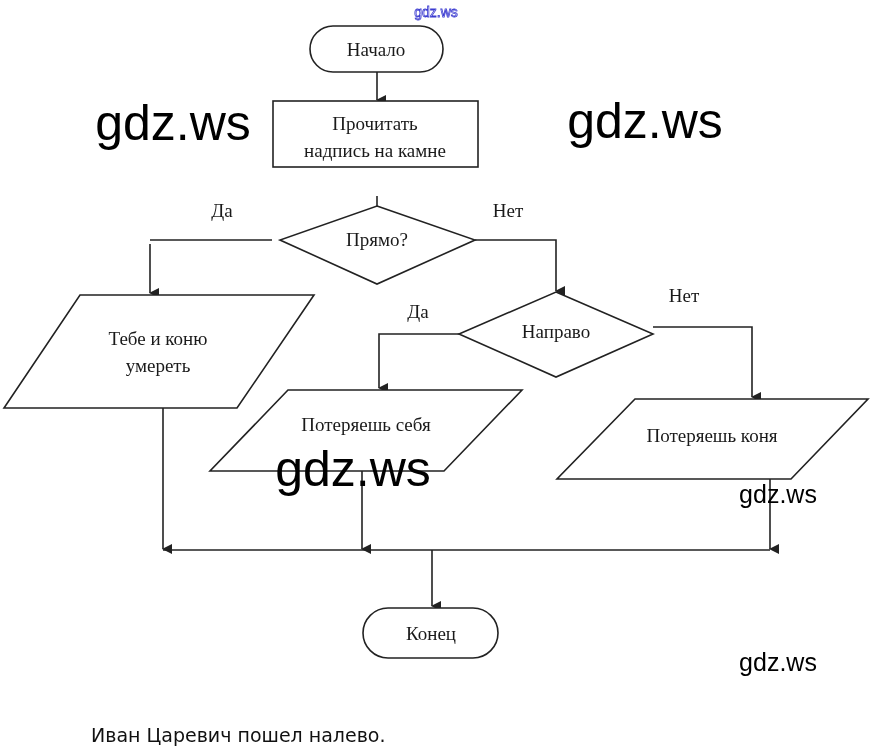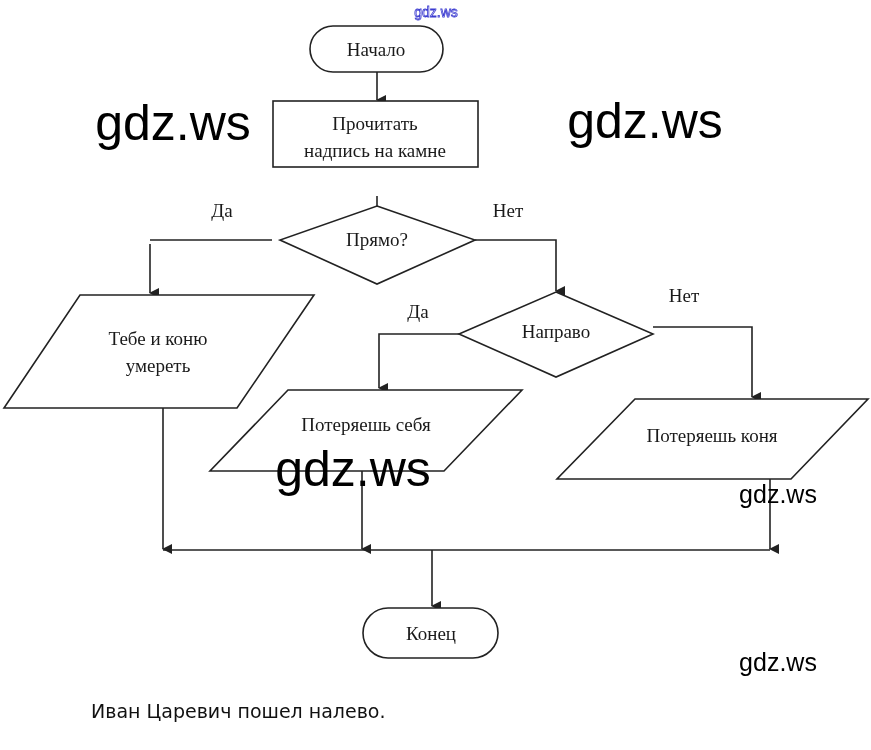--- a/index.html
+++ b/index.html
@@ -5,21 +5,21 @@
     html, body { margin: 0; padding: 0; background: #ffffff; }
     body { width: 871px; height: 750px; position: relative; overflow: hidden; }
     #canvas { position: absolute; left: 0; top: 0; }
     .node-text { font-family: "Liberation Serif", "DejaVu Serif", serif; font-size: 19px; fill: #1a1a1a; }
     .branch-label { font-family: "Liberation Serif", "DejaVu Serif", serif; font-size: 19px; fill: #1a1a1a; }
     .shape { fill: #ffffff; stroke: #222222; stroke-width: 1.6; }
     .edge { fill: none; stroke: #222222; stroke-width: 1.6; }
     .wm-big { font-family: "Liberation Sans", "DejaVu Sans", sans-serif; font-size: 50px; fill: #000000; }
     .wm-mid { font-family: "Liberation Sans", "DejaVu Sans", sans-serif; font-size: 25px; fill: #000000; }
     .wm-small { font-family: "Liberation Sans", "DejaVu Sans", sans-serif; font-size: 14px; fill: #ffffff; stroke: #3a3ad0; stroke-width: 0.8; }
-    .caption { position: absolute; left: 91px; top: 700px; font-family: "DejaVu Sans", "Liberation Sans", sans-serif; font-size: 19px; color: #111111; }
+    .caption { position: absolute; left: 91px; top: 724px; font-family: "DejaVu Sans", "Liberation Sans", sans-serif; font-size: 19px; color: #111111; }
   </style>
 </head>
 <body>
 
 <svg id="canvas" width="871" height="750" viewBox="0 0 871 750">
   <defs>
     <marker id="arrow" markerWidth="10" markerHeight="10" refX="5" refY="9" orient="auto" markerUnits="userSpaceOnUse">
       <path d="M0,0 L10,0 L5,10 Z" fill="#222222"></path>
     </marker>
   </defs>

